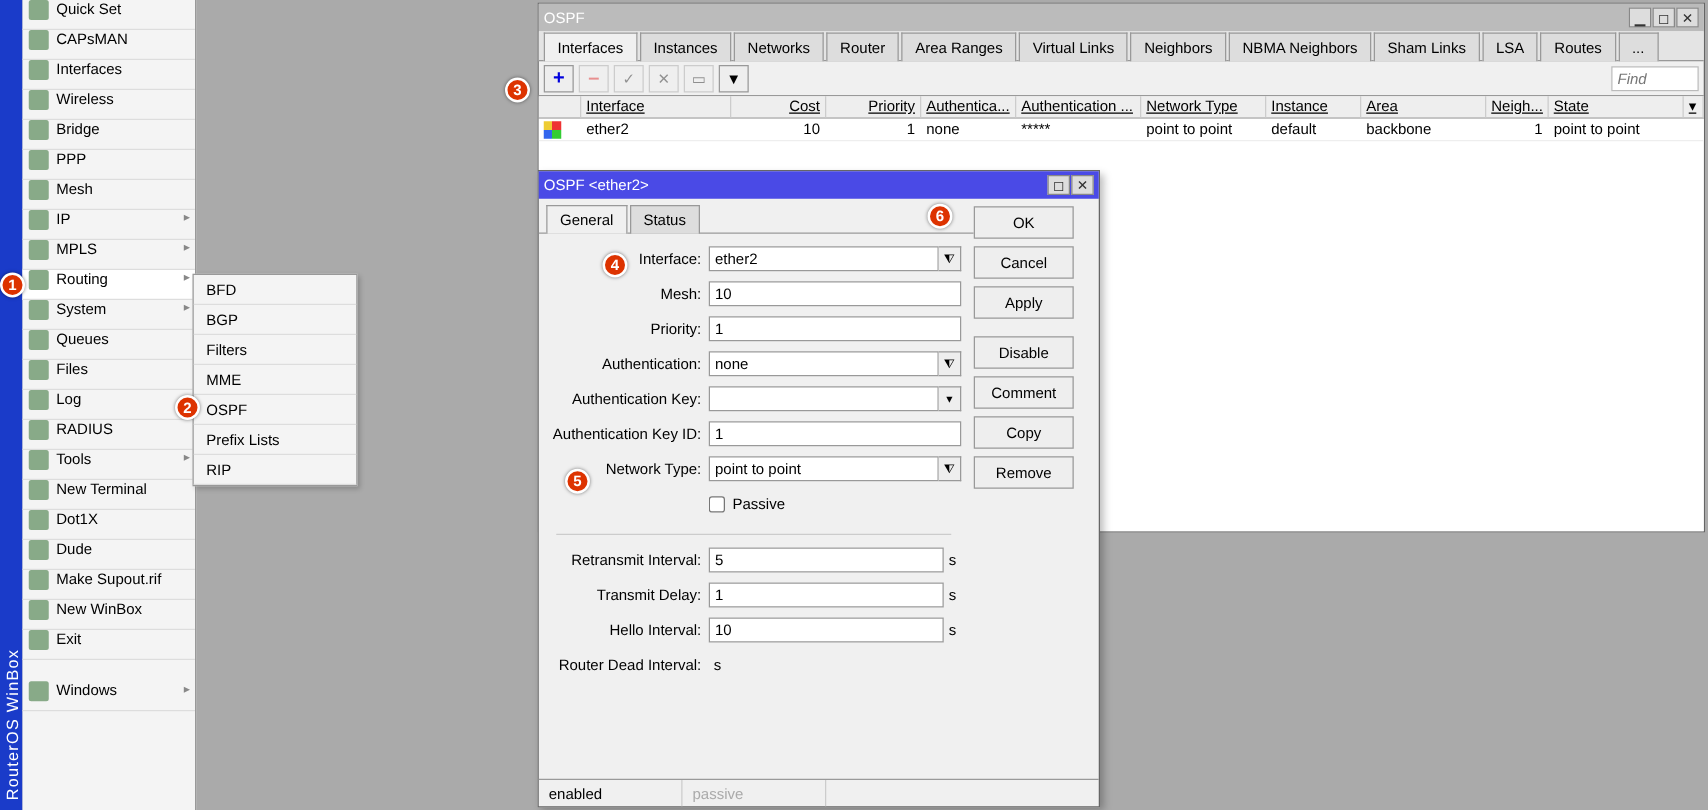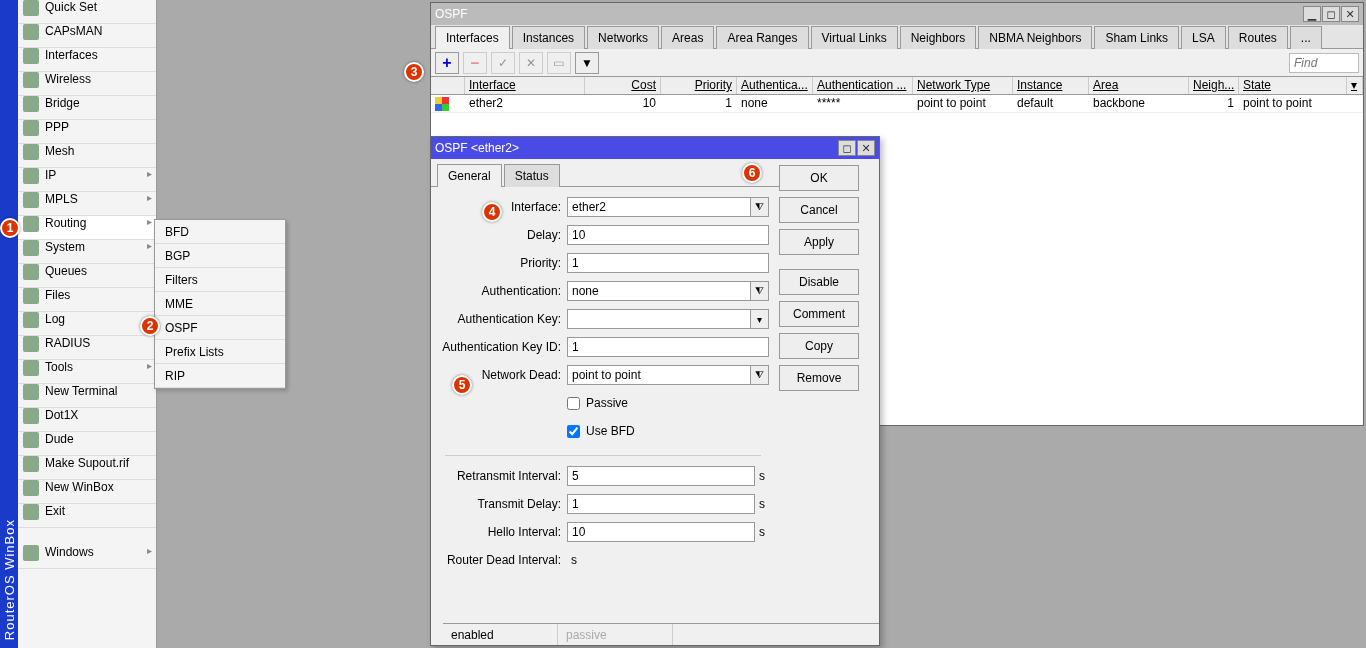--- a/index.html
+++ b/index.html
@@ -50,21 +50,21 @@
 .dropbtn { width: 18px; height: 20px; border: 1px solid #999; border-left: none; background: #eee; display:flex; align-items:center; justify-content:center; font-size:10px; cursor:pointer;}
 .unit { width: 14px; padding-left: 4px;}
 .fcheck { display: flex; align-items: center; }
 .fcheck input { margin-right: 6px; }
 .hr { border-top: 1px solid #ccc; margin: 10px 8px 6px 14px; }
 
 .detail-right { width: 100px; padding: 6px 20px 0 0; }
 .abtn { display: block; width: 100%; height: 26px; margin-bottom: 6px; border: 1px solid #999; background: #eee; cursor: pointer; }
 .abtn.gap { margin-bottom: 14px; }
 
-.statusbar { height: 22px; border-top: 1px solid #999; display: flex; margin-left: 12px; }
+.statusbar { height: 22px; border-top: 1px solid #999; display: flex; }
 .statusbar .sc { border-right: 1px solid #ccc; padding: 2px 8px; font-size: 12px; display:flex; align-items:center;}
 .statusbar .sc.dim { color: #aaa; }
 
 .annot { position: absolute; width: 20px; height: 20px; background: #d30; border: 2px solid #fff; border-radius: 50%; color: #fff; font-weight: bold; display: flex; align-items: center; justify-content: center; font-size: 12px; z-index: 100; box-shadow: 0 0 3px rgba(0,0,0,.5);}
 
 
 .ic1{background:linear-gradient(45deg,#f80,#ff0);} .ic2{background:#d33;} .ic3{background:#358;} .ic4{background:#5a5;} .ic5{background:#c36;} .ic6{background:#a63;} .ic7{background:#36c;} .ic8{background:#888;} .ic9{background:#393;} .ic10{background:#c84;} .ic11{background:#b33;} .ic12{background:#36a;} .ic13{background:#963;} .ic14{background:#666;} .ic15{background:#59a;} .ic16{background:#444;} .ic17{background:#d80;} .ic18{background:#b22;} .ic19{background:#384;} .ic20{background:#48a;} .ic21{background:#c44;} .ic22{background:#36c;}
 .plusicon { color:#00d; font-weight:bold; font-size:16px;}
 .minusicon { color:#d00; font-weight:bold; font-size:16px;}
 .colicon{display:inline-block;width:14px;height:14px;background:conic-gradient(#e33 0 25%,#3c3 0 50%,#36e 0 75%,#ec3 0);margin-right:4px;vertical-align:middle;}
@@ -192,21 +192,21 @@
   <div class="titlebar">
     <span class="t">OSPF</span>
     <span class="wbtn">▁</span>
     <span class="wbtn">◻</span>
     <span class="wbtn">✕</span>
   </div>
   <div class="tabbar">
     <div class="tab active">Interfaces</div>
     <div class="tab">Instances</div>
     <div class="tab">Networks</div>
-    <div class="tab">Areas</div>
+    <div class="tab">Router</div>
     <div class="tab">Area Ranges</div>
     <div class="tab">Virtual Links</div>
     <div class="tab">Neighbors</div>
     <div class="tab">NBMA Neighbors</div>
     <div class="tab">Sham Links</div>
     <div class="tab">LSA</div>
     <div class="tab">Routes</div>
     <div class="tab">...</div>
   </div>
   <div class="toolbar">
@@ -276,21 +276,21 @@
       </div>
       <div class="form">
         <div class="frow">
             <div class="flabel">Interface:</div>
             <div class="finput">
               <input type="text" value="ether2" style="">
               <div class="dropbtn">⧨</div>
             </div>
           </div>
         <div class="frow">
-            <div class="flabel">Delay:</div>
+            <div class="flabel">Mesh:</div>
             <div class="finput">
               <input type="text" value="10" style="">
             </div>
           </div>
         <div class="frow">
             <div class="flabel">Priority:</div>
             <div class="finput">
               <input type="text" value="1" style="">
             </div>
           </div>
@@ -308,38 +308,31 @@
               <div class="dropbtn">▾</div>
             </div>
           </div>
         <div class="frow">
             <div class="flabel">Authentication Key ID:</div>
             <div class="finput">
               <input type="text" value="1" style="">
             </div>
           </div>
         <div class="frow">
-            <div class="flabel">Network Dead:</div>
+            <div class="flabel">Network Type:</div>
             <div class="finput">
               <input type="text" value="point to point" style="">
               <div class="dropbtn">⧨</div>
             </div>
           </div>
         <div class="frow">
             <div class="flabel"></div>
             <div class="finput fcheck">
               <input type="checkbox" style="">
               <span>Passive</span>
-            </div>
-          </div>
-        <div class="frow">
-            <div class="flabel"></div>
-            <div class="finput fcheck">
-              <input type="checkbox" checked="" style="">
-              <span>Use BFD</span>
             </div>
           </div>
         <div class="hr"></div>
         <div class="frow">
             <div class="flabel">Retransmit Interval:</div>
             <div class="finput">
               <input type="text" value="5" style="">
             </div>
             <div class="unit">s</div>
           </div>

